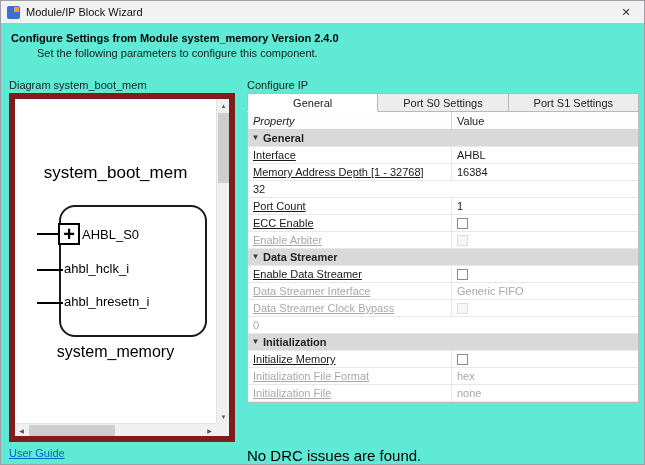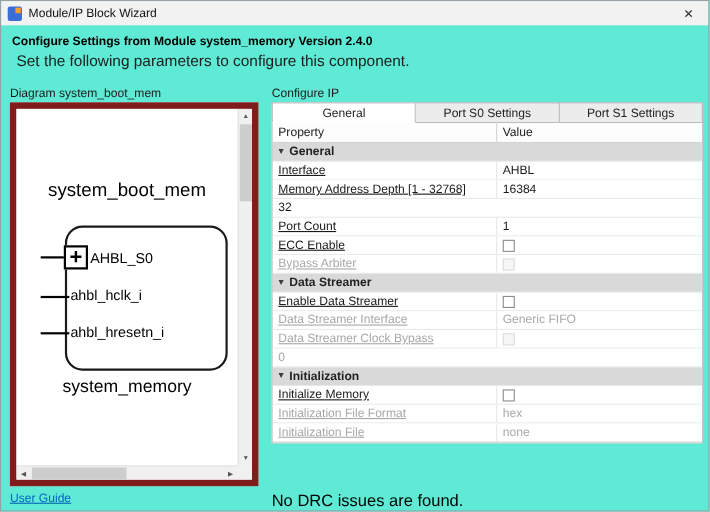--- a/index.html
+++ b/index.html
@@ -10,21 +10,21 @@
 
   
   .titlebar { position: absolute; top: 0; left: 0; right: 0; height: 22px; display: flex; align-items: center; padding-left: 6px; background: #f2f2f2; }
   .app-icon { width: 13px; height: 13px; margin-right: 6px; position: relative; background: #3a6fd8; border-radius: 2px; flex: 0 0 auto; }
   .app-icon::after { content: ""; position: absolute; right: 1px; top: 1px; width: 5px; height: 5px; background: #f0a030; }
   .title-text { font-size: 11px; color: #111; }
   .close-btn { margin-left: auto; width: 36px; height: 22px; display: flex; align-items: center; justify-content: center; font-size: 11px; color: #333; cursor: pointer; }
 
   
   .header-title { position: absolute; top: 31px; left: 10px; font-size: 11px; font-weight: bold; color: #000; }
-  .header-subtitle { position: absolute; top: 46px; left: 14px; font-size: 14px; color: #1c1c1c; }
+  .header-subtitle { position: absolute; top: 46px; left: 36px; font-size: 11px; color: #1c1c1c; }
 
   
   .diagram-label { position: absolute; top: 78px; left: 8px; font-size: 11px; color: #1c1c1c; }
   .diagram-box { position: absolute; top: 92px; left: 8px; width: 226px; height: 349px; background: #fff; border: 6px solid #7f1d1d; }
   .diagram-content { position: absolute; top: 0; left: 0; right: 13px; bottom: 13px; overflow: hidden; background: #fff; }
   .instance-name { position: absolute; top: 64px; left: 0; width: 100%; text-align: center; font-size: 17px; color: #000; white-space: nowrap; }
   .block { position: absolute; left: 44px; top: 106px; width: 148px; height: 132px; border: 2px solid #1a1a1a; border-radius: 16px; background: #fff; }
   .expand-box { position: absolute; left: 43px; top: 124px; width: 22px; height: 22px; border: 2px solid #000; background: #fff; display: flex; align-items: center; justify-content: center; font-size: 20px; font-weight: bold; line-height: 16px; color: #000; cursor: pointer; }
   .port-label { position: absolute; font-size: 13px; color: #000; white-space: nowrap; }
   .port-line { position: absolute; height: 2px; background: #000; }
@@ -47,21 +47,21 @@
   
   .configure-label { position: absolute; top: 78px; left: 246px; font-size: 11px; color: #1c1c1c; }
   .tab-bar { position: absolute; top: 92px; left: 246px; width: 392px; height: 19px; display: flex; }
   .tab { flex: 1; display: flex; align-items: center; justify-content: center; font-size: 11px; color: #222; background: #ececec; border: 1px solid #b8b8b8; border-left: none; cursor: pointer; }
   .tab:first-child { border-left: 1px solid #b8b8b8; }
   .tab.active { background: var(--tab_active_bg, #ffffff); border-bottom: 1px solid #fff; font-weight: normal; }
 
   .ptable { position: absolute; top: 111px; left: 246px; width: 392px; background: #fff; border: 1px solid #c0c0c0; border-top: none; }
   .thead { display: flex; height: 18px; border-bottom: 1px solid #d4d4d4; background: #fdfdfd; align-items: center; }
   .th { font-size: 11px; color: #222; padding: 0 5px; height: 100%; display: flex; align-items: center; }
-  .th.prop { width: 204px; border-right: 1px solid #d4d4d4; }
+  .th.prop { width: 204px; border-right: 1px solid #d4d4d4; font-style: italic; }
   .th.val { flex: 1; }
 
   .trow { display: flex; height: 17px; border-bottom: 1px solid #e8e8e8; background: #fff; align-items: stretch; }
   .trow.section { background: var(--section_bg, #d9d9d9); align-items: center; }
   .tri { font-size: 8px; color: #3c3c3c; width: 15px; text-align: center; line-height: 1; }
   .slabel { font-size: 11px; font-weight: bold; color: #222; }
   .pcell { width: 204px; padding-left: 5px; font-size: 11px; color: #1a1a1a; border-right: 1px solid #e8e8e8; display: flex; align-items: center; text-decoration: underline; }
   .vcell { flex: 1; padding-left: 5px; font-size: 11px; color: #1a1a1a; display: flex; align-items: center; }
   .trow.disabled .pcell, .trow.disabled .vcell { color: #a8a8a8; }
   .checkbox { width: 11px; height: 11px; border: 1px solid #8a8a8a; background: #fff; display: inline-block; }
@@ -153,21 +153,21 @@
           <div class="pcell">Port Count</div>
           <div class="vcell">1</div>
         </div>
         <div class="trow">
           <div class="pcell">ECC Enable</div>
           <div class="vcell">
             <span class="checkbox"></span>
           </div>
         </div>
         <div class="trow disabled">
-          <div class="pcell">Bypass Arbiter</div>
+          <div class="pcell">Enable Arbiter</div>
           <div class="vcell">
             <span class="checkbox cb-disabled"></span>
           </div>
         </div>
         <div class="trow section">
           <span class="tri">▼</span>
           <span class="slabel">Data Streamer</span>
         </div>
         <div class="trow">
           <div class="pcell">Enable Data Streamer</div>

